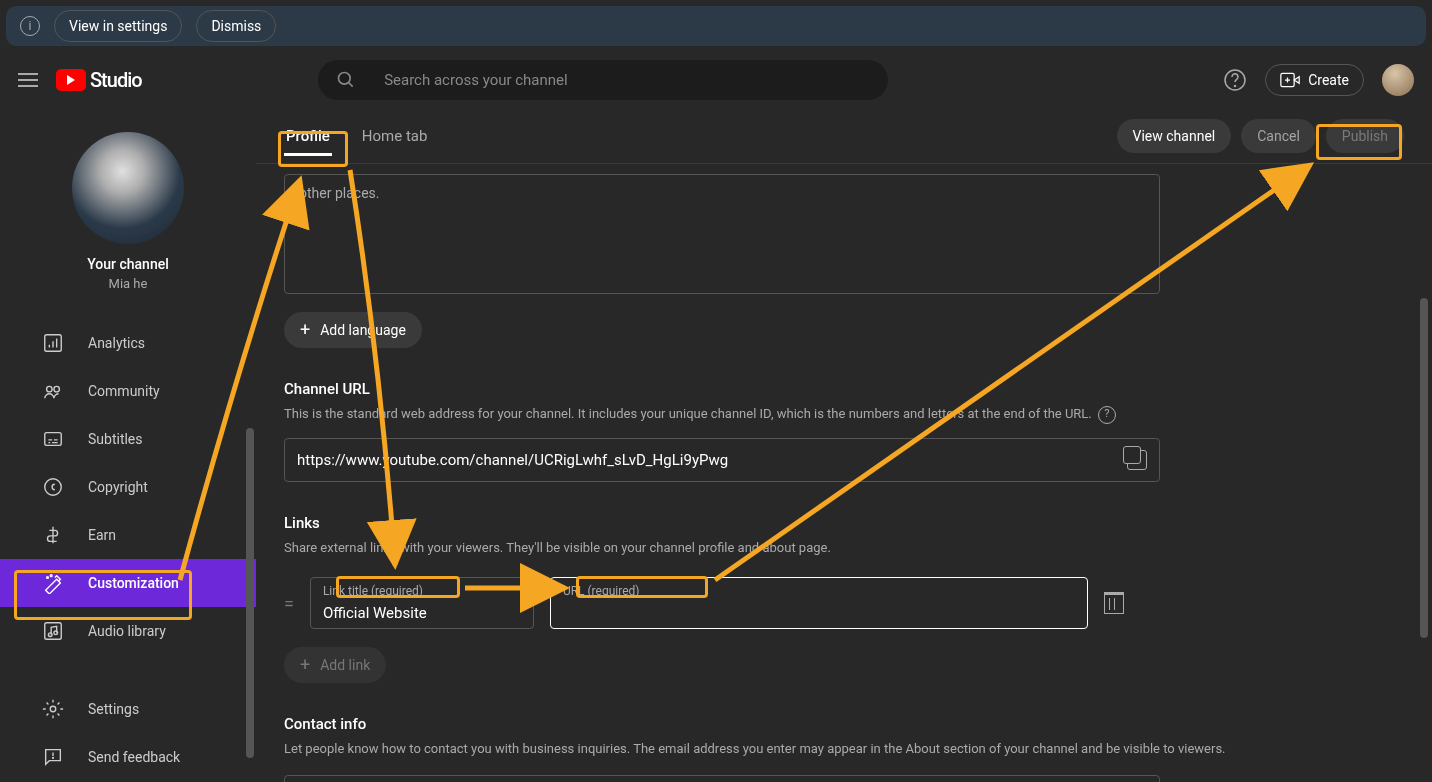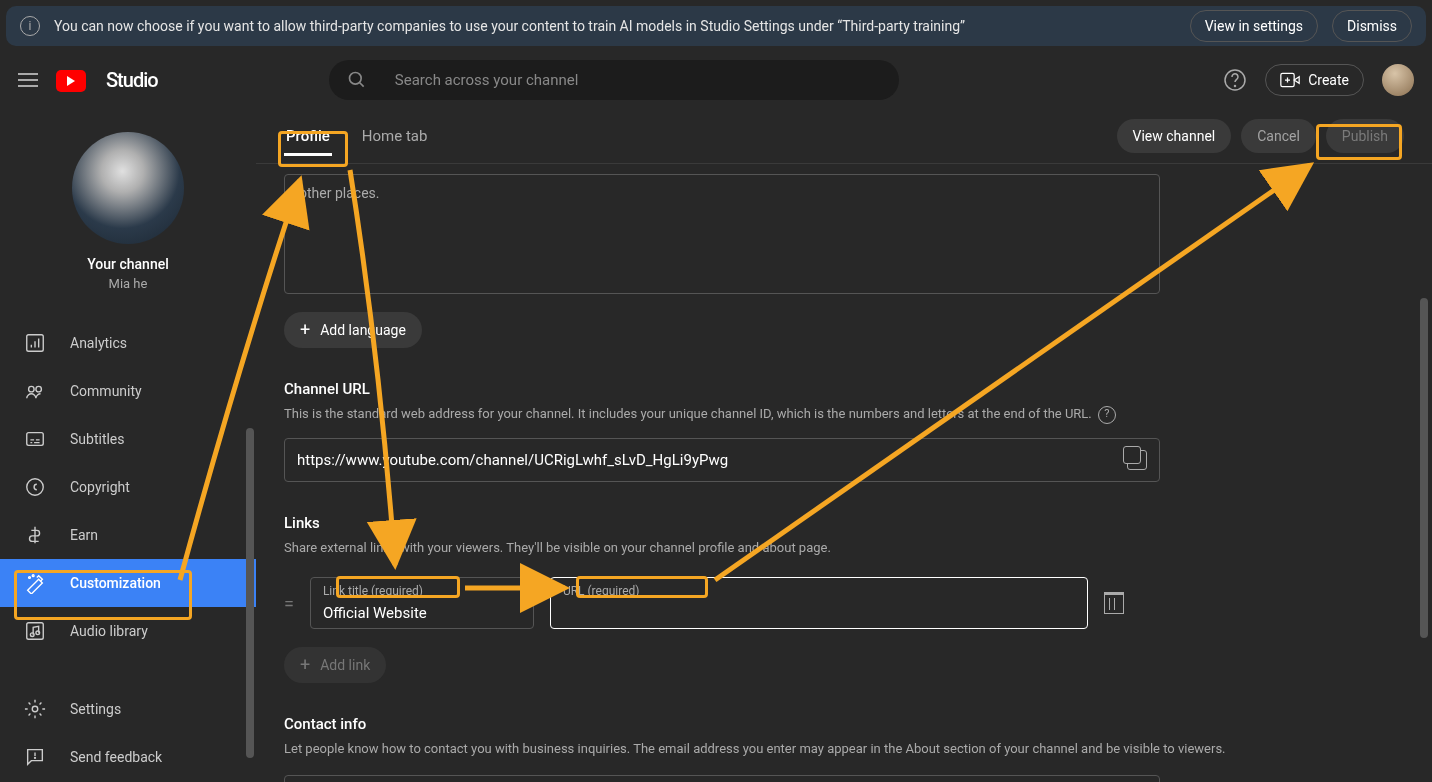--- a/index.html
+++ b/index.html
@@ -8,42 +8,42 @@
 
 .banner { position:absolute; top:6px; left:6px; right:6px; height:40px; background:#2c3947; border-radius:10px; display:flex; align-items:center; padding:0 14px; gap:14px; }
 .banner .info-ico { width:20px; height:20px; border:1.5px solid #aaa; border-radius:50%; display:flex; align-items:center; justify-content:center; font-size:12px; color:#aaa; }
 .banner .msg { font-size:14px; color:#e5e5e5; flex:1; }
 .banner .btn { border:1px solid #555; background:transparent; color:#fff; padding:7px 14px; border-radius:18px; font-size:14px; cursor:pointer; }
 
 
 .header { position:absolute; top:52px; left:0; right:0; height:56px; background:#282828; display:flex; align-items:center; padding:0 18px; gap:18px; }
 .burger { width:20px; height:14px; display:flex; flex-direction:column; justify-content:space-between; cursor:pointer; }
 .burger span { height:2px; background:#aaa; }
-.logo { display:flex; align-items:flex-end; gap:20px; }
+.logo { display:flex; align-items:center; gap:4px; }
 .logo-box { width:30px; height:22px; background:#f00; border-radius:5px; display:flex; align-items:center; justify-content:center; }
 .logo-box::after { content:''; border-left:8px solid #fff; border-top:5px solid transparent; border-bottom:5px solid transparent; }
 .logo-t { font-size:20px; font-weight:500; letter-spacing:-1px; }
 .search { margin-left:auto; margin-right:auto; width:570px; height:40px; background:#1c1c1c; border-radius:22px; display:flex; align-items:center; padding:0 18px; gap:28px; }
 .search svg { width:20px; height:20px; stroke:#888; fill:none; stroke-width:2; }
 .search input { flex:1; background:transparent; border:none; outline:none; color:#fff; font-size:15px; }
 .search input::placeholder{color:#888;}
 .hdr-right { margin-left:auto; display:flex; align-items:center; gap:18px; }
 .icon-btn { width:24px; height:24px; display:flex; align-items:center; justify-content:center; cursor:pointer; color:#aaa;}
 .create-btn { display:flex; align-items:center; gap:8px; border:1px solid #555; padding:7px 14px; border-radius:18px; cursor:pointer; font-size:14px;justify-content:flex-end;}
 .avatar { width:32px; height:32px; border-radius:50%; background:radial-gradient(circle at 40% 30%, #d8c4a8, #8a6f50); cursor:pointer; }
 
 
 .sidebar { position:absolute; top:108px; left:0; width:256px; bottom:0; background:#282828; overflow-y:auto; }
 .ch-head { display:flex; flex-direction:column; align-items:center; padding:24px 0 18px; }
 .ch-avatar { width:112px; height:112px; border-radius:50%; background:radial-gradient(circle at 45% 35%, #e0e0e0 0%, #b0b0b0 22%, #2b3a4a 60%, #1a2530 100%); }
 .ch-your { font-size:14px; font-weight:500; margin-top:12px; }
 .ch-name { font-size:13px; color:#aaa; margin-top:4px; }
 .nav { padding-top:10px; }
-.nav-item { display:flex; align-items:center; gap:24px; padding:0 24px; height:48px; font-size:14px; color:#ccc; cursor:pointer;text-align:center; }
-.nav-item.active { color:#fff; font-weight:500; background:#3b82f6; }
+.nav-item { display:flex; align-items:center; gap:24px; padding:0 42px; height:48px; font-size:14px; color:#ccc; cursor:pointer;text-align:center; }
+.nav-item.active { color:#fff; font-weight:500; background:#6d28d9; }
 .nav-item .ico { width:22px; height:22px; display:flex; align-items:center; justify-content:center; }
 .nav-item svg { stroke:#ccc; fill:none; stroke-width:1.5; }
 .nav-item.active svg { stroke:#fff; }
 .scrollthumb { position:absolute; right:2px; top:320px; width:8px; height:330px; background:#555; border-radius:4px; }
 
 
 .content { position:absolute; top:108px; left:256px; right:0; bottom:0; overflow:hidden; }
 .tabbar { height:56px; display:flex; align-items:center; padding:0 28px; border-bottom:1px solid #3a3a3a; gap:28px; position:relative;}
 .tab { font-size:15px; color:#aaa; cursor:pointer; padding:8px 2px; }
 .tab.active { color:#fff; font-weight:500; box-shadow:0 3px 0 #fff; }
@@ -94,21 +94,20 @@
 
 
 svg.arrows { position:absolute; top:0; left:0; width:1432px; height:782px; pointer-events:none; }
 .content-scrollbar{position:absolute;right:4px;top:190px;width:8px;height:340px;background:#555;border-radius:4px;}
 </style>
 </head>
 <body>
 
 <div class="banner">
   <div class="info-ico">i</div>
-  <div class="msg">You can now choose if you want to allow third-party companies to use your content to train AI models in Studio Settings under “Third-party training”</div>
   <button class="btn">View in settings</button>
   <button class="btn">Dismiss</button>
 </div>
 
 <div class="header">
   <div class="burger">
       <span></span>
       <span></span>
       <span></span>
     </div>

